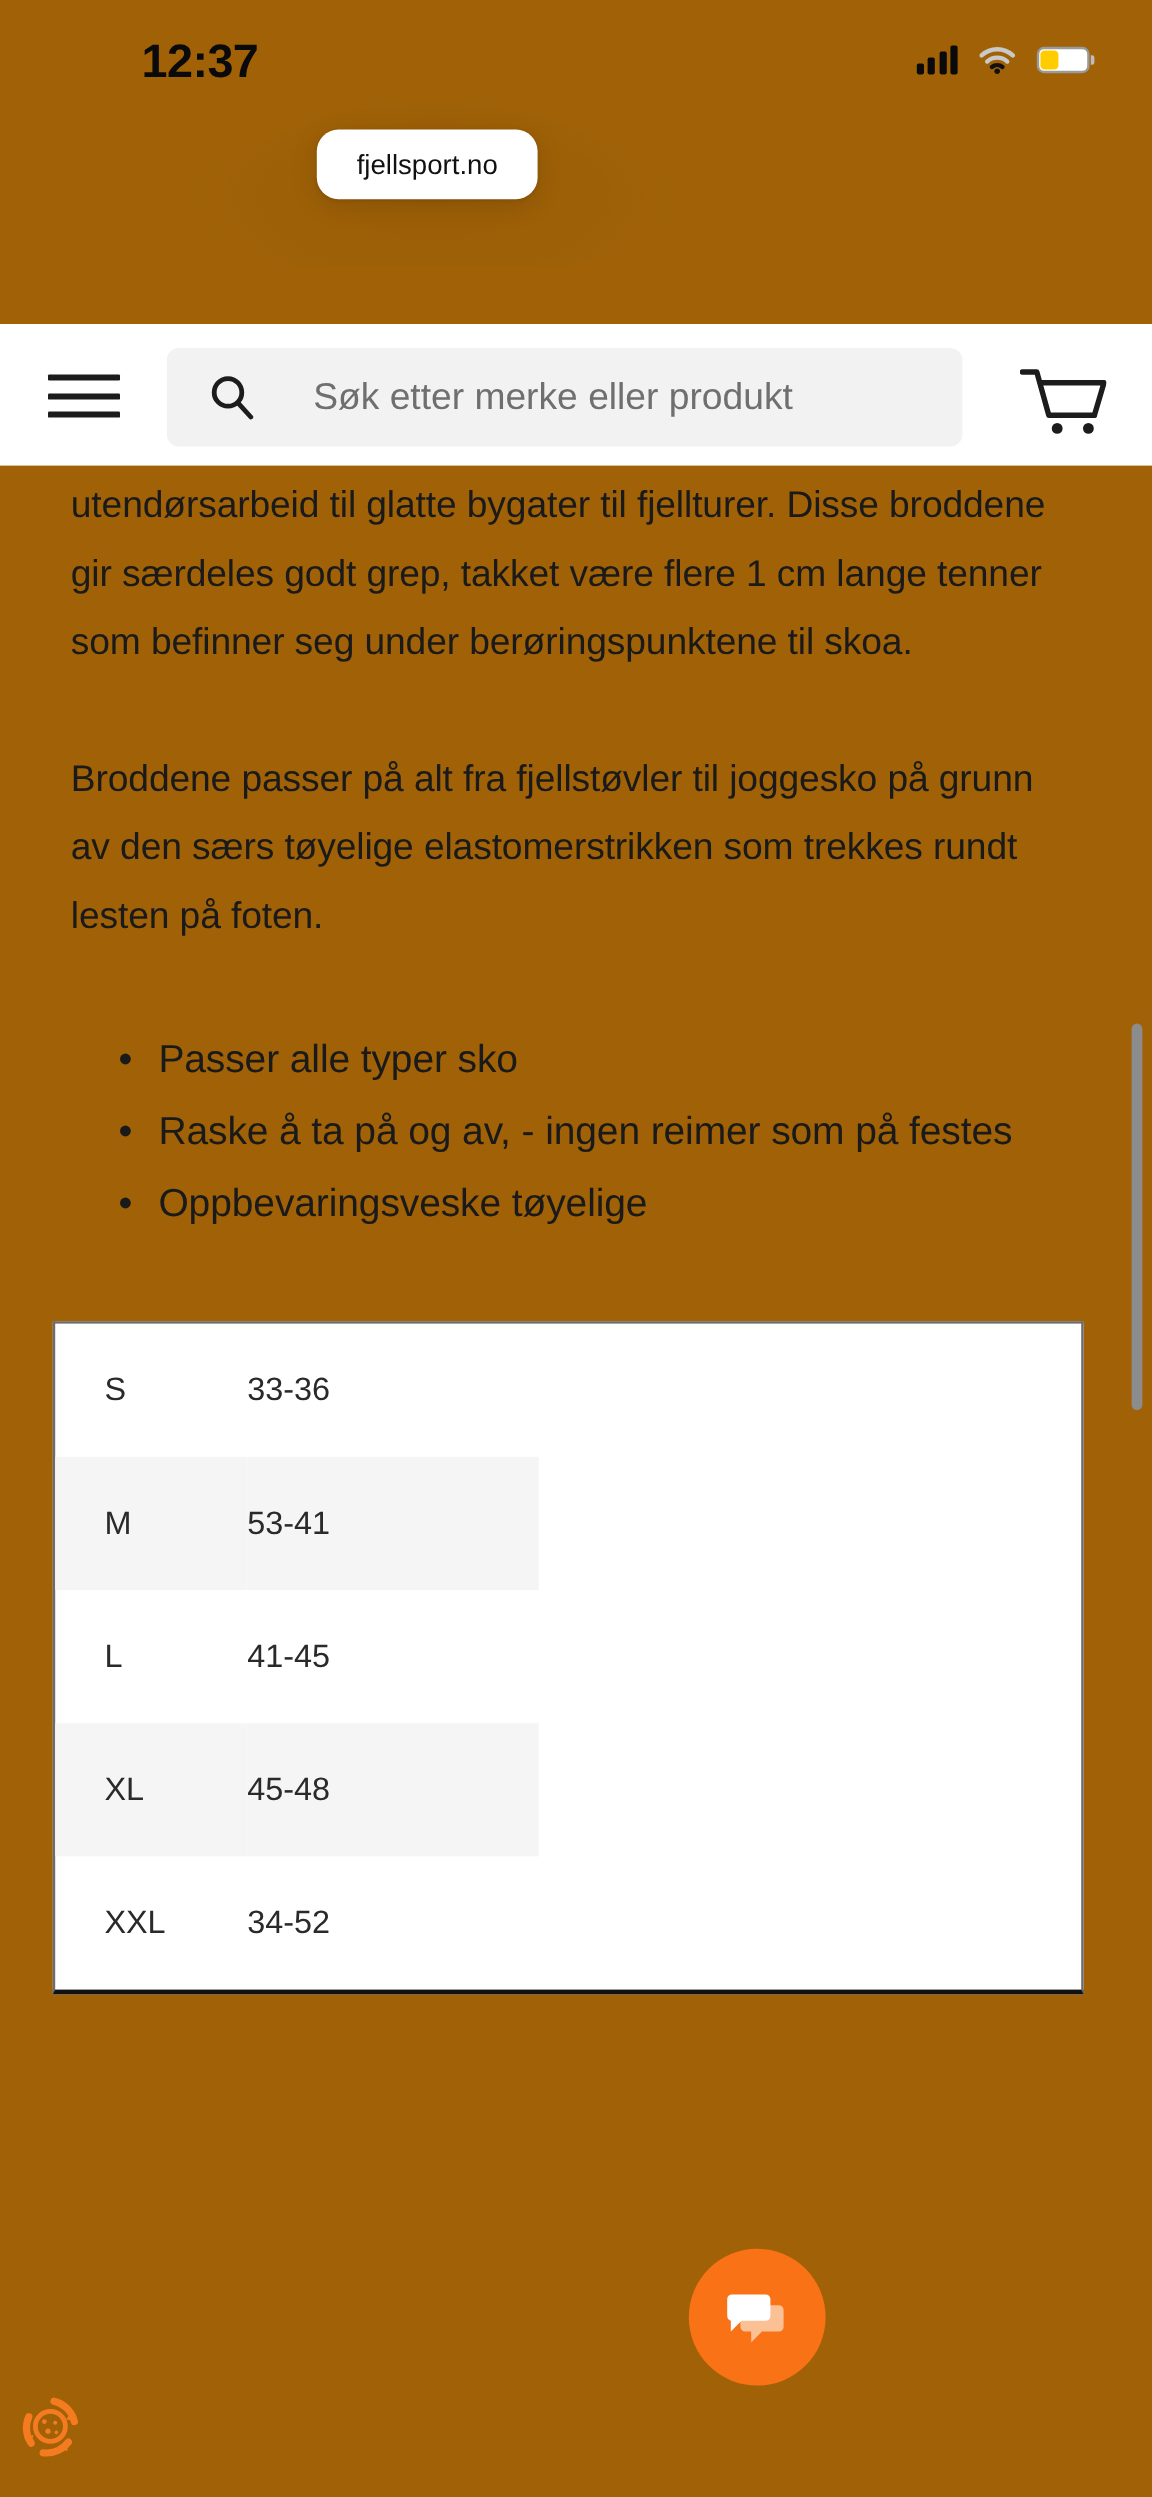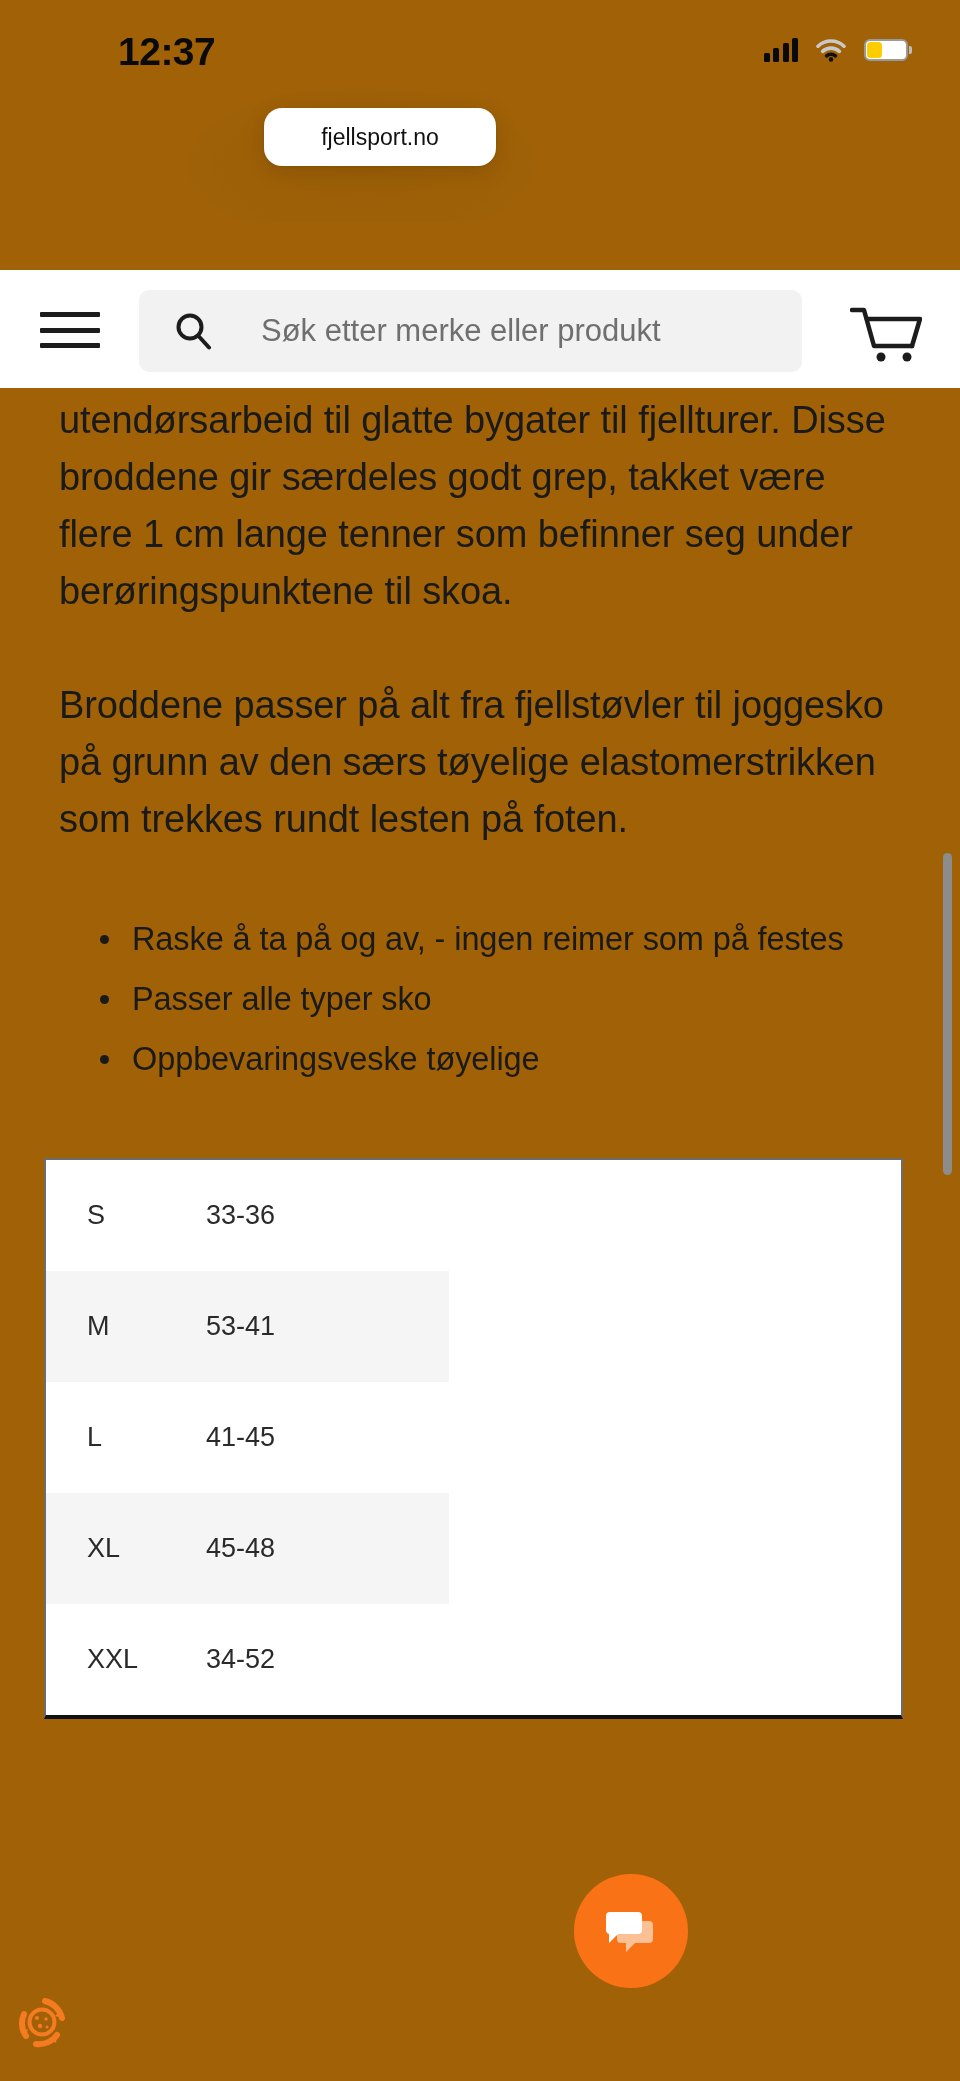--- a/index.html
+++ b/index.html
@@ -71,21 +71,21 @@
     right:-4px; top:7px;
     width:3px; height:8px;
     background:#bdbdbd;
     border-radius:0 2px 2px 0;
   }
 
   
   .url-pill-wrap {
     position:absolute;
     left:264px; top:108px;
-    width:232px; height:58px;
+    width:184px; height:58px;
   }
   .url-pill {
     position:absolute; inset:0;
     background:#ffffff;
     border-radius:18px;
     box-shadow:0 5px 22px rgba(0,0,0,0.13), 0 1px 3px rgba(0,0,0,0.07);
     display:flex; align-items:center; justify-content:center;
   }
   .url-pill-text {
     font-size:23px;
@@ -147,21 +147,21 @@
     width:72px; height:58px;
   }
 
   
   .content {
     position:absolute;
     left:0; top:392px;
     width:960px;
   }
   .para {
-    font-size:38px;
+    font-size:31px;
     line-height:57px;
     color:#1a1a1a;
     font-family:"Liberation Sans", sans-serif;
     padding:0 60px 0 59px;
     letter-spacing:-0.1px;
   }
   .para + .para { margin-top:57px; }
 
   .feature-list {
     margin-top:62px;
@@ -310,22 +310,22 @@
     </div>
 
   </div>
 
   <div class="content">
 
     <p class="para">utendørsarbeid til glatte bygater til fjellturer. Disse broddene gir særdeles godt grep, takket være flere 1 cm lange tenner som befinner seg under berøringspunktene til skoa.</p>
     <p class="para">Broddene passer på alt fra fjellstøvler til joggesko på grunn av den særs tøyelige elastomerstrikken som trekkes rundt lesten på foten.</p>
 
     <ul class="feature-list">
+      <li>Passer alle typer sko</li>
       <li>Raske å ta på og av, - ingen reimer som på festes</li>
-      <li>Passer alle typer sko</li>
       <li>Oppbevaringsveske tøyelige</li>
     </ul>
 
     <div class="size-table-wrap">
       <table class="size-table">
         <tbody>
           <tr>
             <td class="col-size">S</td>
             <td class="col-range">33-36</td>
             <td class="col-pad"></td>

